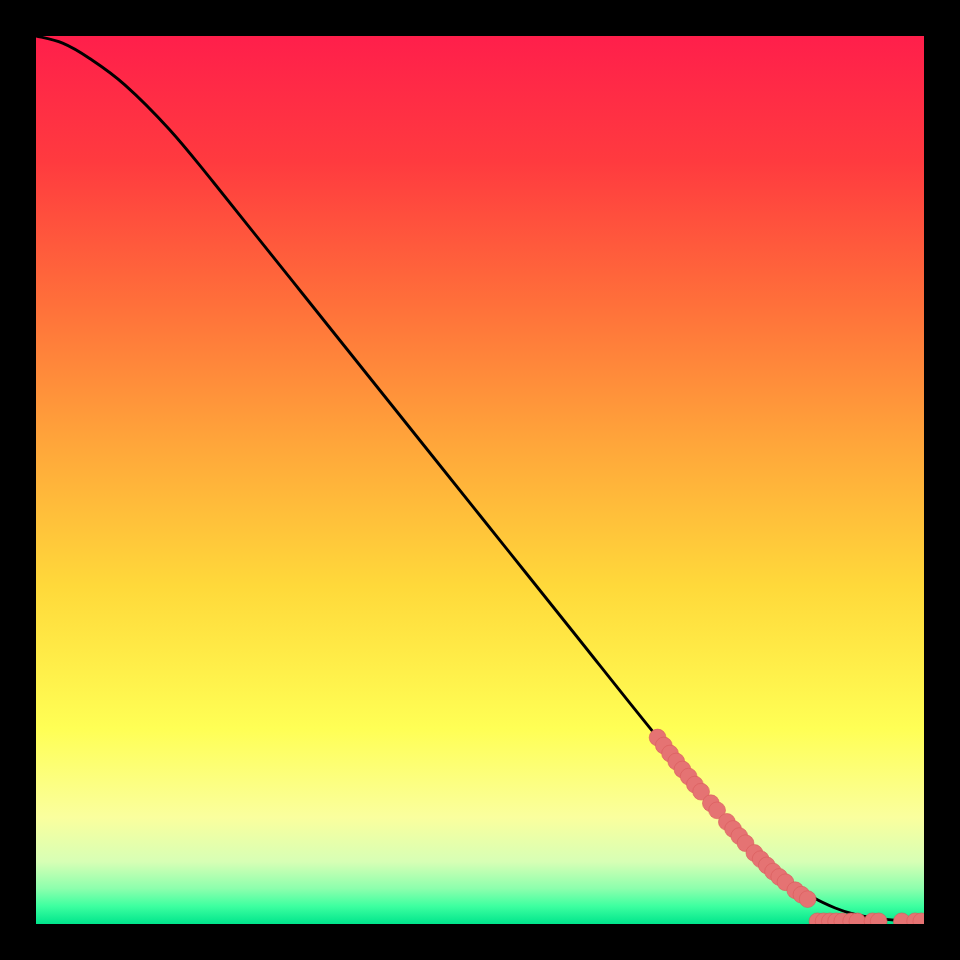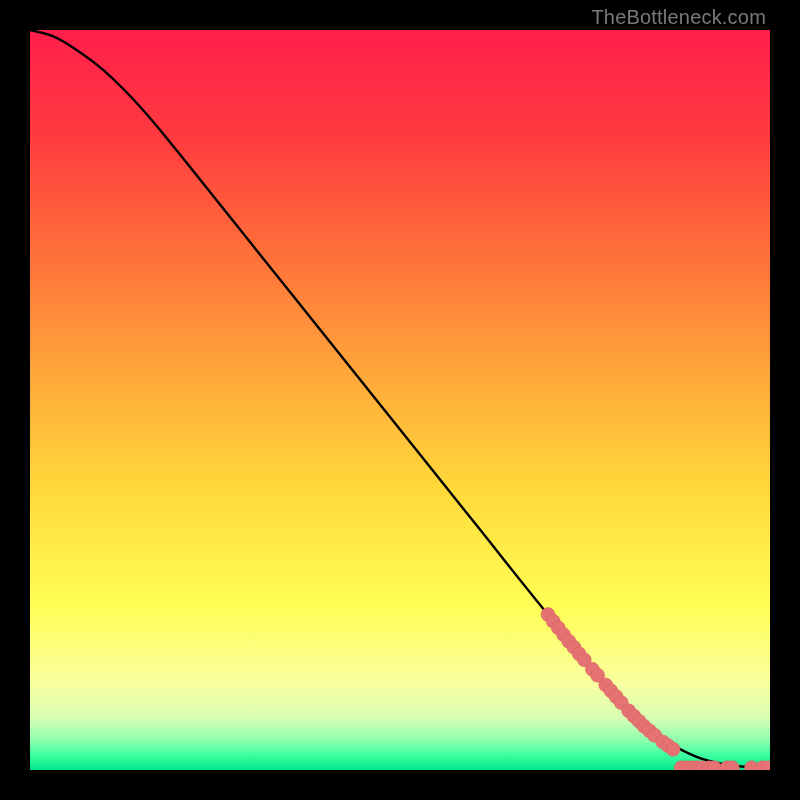--- a/index.html
+++ b/index.html
@@ -55,21 +55,20 @@
   .marker {
     fill: #e57373;
     stroke: #d95b5b;
     stroke-width: 0.5;
   }
 </style>
 </head>
 <body>
 
 <div class="stage">
-  <div class="watermark">TheBottleneck.com</div>
 
   <div class="plot">
     <div class="gradient" id="grad" style="background: linear-gradient(rgb(255, 31, 75) 0%, rgb(255, 58, 63) 14%, rgb(255, 111, 58) 30%, rgb(255, 166, 58) 46%, rgb(255, 217, 58) 62%, rgb(255, 255, 85) 78%, rgb(250, 255, 158) 88%, rgb(215, 255, 181) 93%, rgb(141, 255, 173) 96%, rgb(61, 255, 160) 98%, rgb(0, 229, 140) 100%);"></div>
 
     <svg class="curve-layer" viewBox="0 0 740 740" preserveAspectRatio="none">
       <path id="curvePath" class="curve-path" d="M 0.00 0.00 C 4.00 1.07, 14.21 2.59, 22.20 5.92 C 30.19 9.25, 35.08 12.24, 44.40 18.50 C 53.72 24.76, 62.01 30.04, 74.00 40.70 C 85.99 51.36, 97.68 63.05, 111.00 77.70 C 124.32 92.35, 128.02 97.46, 148.00 122.10 C 167.98 146.74, 195.36 181.30, 222.00 214.60 C 248.64 247.90, 269.36 273.80, 296.00 307.10 C 322.64 340.40, 343.36 366.30, 370.00 399.60 C 396.64 432.90, 417.36 458.80, 444.00 492.10 C 470.64 525.40, 494.02 555.30, 518.00 584.60 C 541.98 613.90, 557.22 633.32, 577.20 654.90 C 597.18 676.48, 613.02 691.56, 629.00 704.48 C 644.98 717.40, 652.68 721.09, 666.00 726.68 C 679.32 732.27, 689.68 733.56, 703.00 735.56 C 716.32 737.56, 733.34 737.38, 740.00 737.78" style="stroke: rgb(0, 0, 0);"></path>
       <g id="markers">
           <circle cx="518.00" cy="584.60" r="7" class="marker" style="fill: rgb(229, 115, 115); stroke: rgb(217, 91, 91);"></circle>
           <circle cx="523.18" cy="591.26" r="7" class="marker" style="fill: rgb(229, 115, 115); stroke: rgb(217, 91, 91);"></circle>
           <circle cx="528.36" cy="597.92" r="7" class="marker" style="fill: rgb(229, 115, 115); stroke: rgb(217, 91, 91);"></circle>

